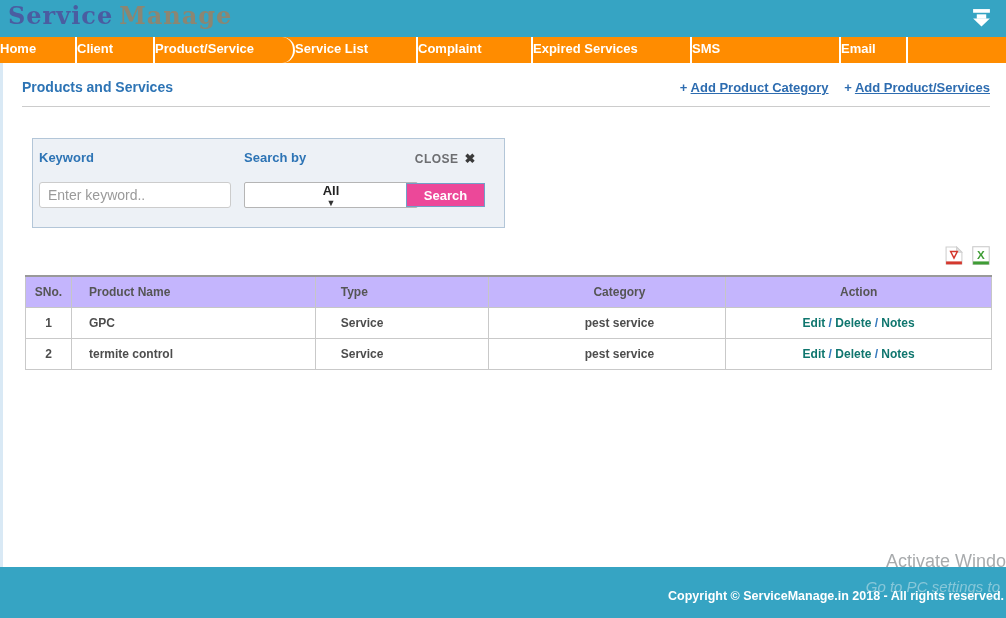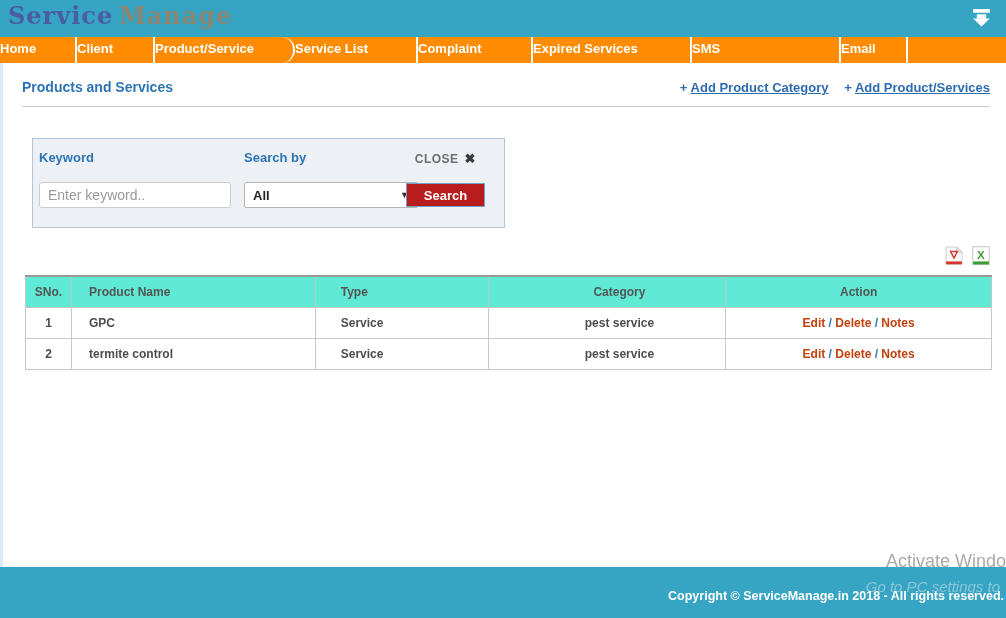--- a/index.html
+++ b/index.html
@@ -57,48 +57,48 @@
   .kw-input {
     position:absolute; left:6px; top:43px; width:192px; height:26px;
     border:1px solid #ccc; border-radius:3px; padding:0 8px; font-size:14px; color:#333;
     font-family:"Liberation Sans",sans-serif;
   }
   .kw-input::placeholder { color:#9a9a9a; }
   .sp-select {
     position:absolute; left:211px; top:43px; width:174px; height:26px;
     border:1px solid #b5b5b5; border-radius:2px; background:#fff; cursor:pointer;
     display:flex; align-items:center; justify-content:space-between;
-    padding:0 8px; font-size:13px; color:#222; font-weight:bold;
+    padding:0 8px; font-size:13px; color:#222; font-weight:bold;flex-direction:column;
   }
   .sp-select .arr { font-size:9px; color:#333; }
   .search-btn {
     position:absolute; left:373px; top:44px; width:79px; height:24px;
-    background:#b91c1c; border:1px solid #71a0c8; color:#fff;
+    background:#ec4899; border:1px solid #71a0c8; color:#fff;
     font-weight:bold; font-size:13px; cursor:pointer;
     font-family:"Liberation Sans",sans-serif;
   }
 
   
   .export-row { position:absolute; top:246px; right:16px; display:flex; gap:9px; }
   .export-row .eicon { width:18px; height:19px; cursor:pointer; }
 
   
   table.grid { position:absolute; left:25px; top:275px; width:967px;
                border-collapse:collapse; font-size:12px; }
   .grid th {
-    background:#5eead4; color:#555; font-weight:bold; height:31px;
+    background:#c4b5fd; color:#555; font-weight:bold; height:31px;
     border:1px solid #c6c6c6; border-top:2px solid #999;
   }
   .grid td { background:#fff; color:#4d4d4d; font-weight:bold; height:31px; border:1px solid #c9c9c9; }
   .c-sno { width:46px; text-align:center; }
   .c-name { width:244px; text-align:left; padding-left:17px; }
   .c-type { width:173px; text-align:left; padding-left:25px; }
   .c-cat { width:238px; text-align:center; padding-left:25px; }
   .c-act { width:266px; text-align:center; }
-  .c-act a { color:#c2410c; text-decoration:none; cursor:pointer; }
+  .c-act a { color:#0f766e; text-decoration:none; cursor:pointer; }
   .c-act .sep { color:#3579bd; }
 
   
   .footer {
     position:absolute; left:0; bottom:0; width:1006px; height:51px;
     background:#36a4c3; text-align:right; padding:19px 2px 0 7px; z-index:1;
   }
   .footer .copy { position:relative; z-index:4; color:#fff; font-size:12.5px; font-weight:bold; }
 
   

